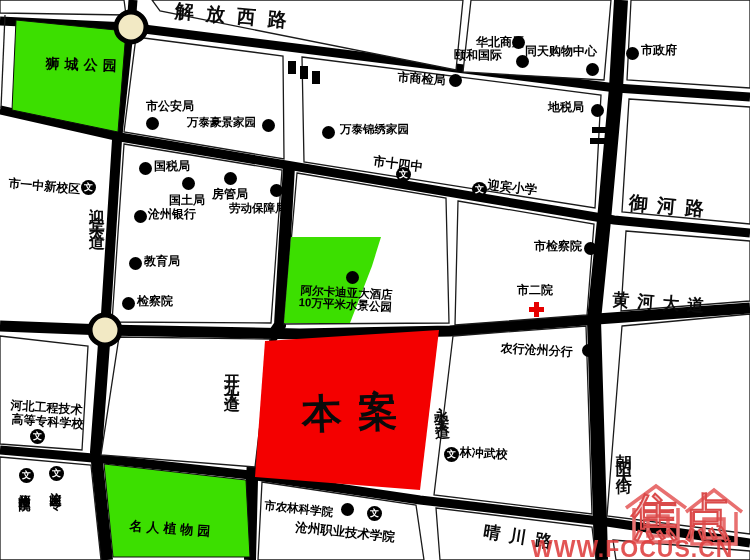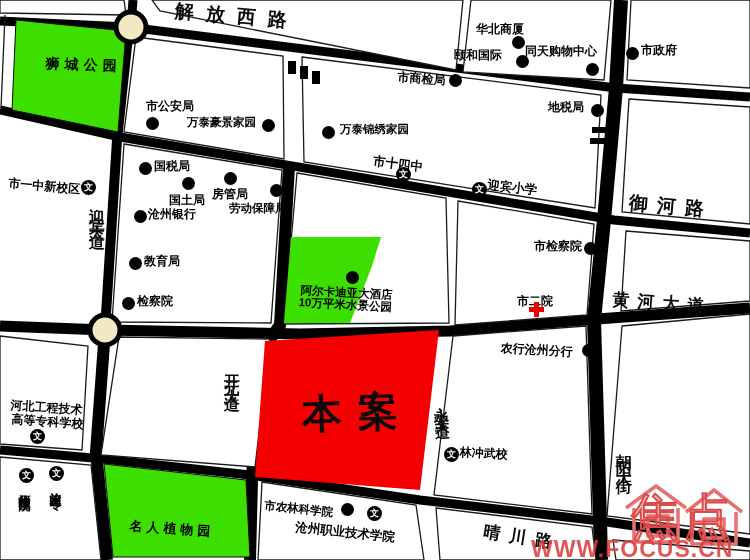--- a/index.html
+++ b/index.html
@@ -111,21 +111,21 @@
   <div class="dot" style="left:262px;top:119px;"></div>
   <div class="lbl" style="left:187px;top:116px;font-size:11.5px;">万泰豪景家园</div>
 
   <div class="dot" style="left:449px;top:74px;"></div>
   <div class="lbl" style="left:398px;top:71px;font-size:12px;transform:rotate(4deg);">市商检局</div>
 
   <div class="dot" style="left:322px;top:126px;"></div>
   <div class="lbl" style="left:340px;top:123px;font-size:11.5px;">万泰锦绣家园</div>
 
   <div class="dot" style="left:512px;top:36px;"></div>
-  <div class="lbl" style="left:476px;top:23px;font-size:12px;">华北商厦</div>
+  <div class="lbl" style="left:476px;top:36px;font-size:12px;">华北商厦</div>
 
   <div class="dot" style="left:516px;top:55px;"></div>
   <div class="lbl" style="left:454px;top:49px;font-size:12px;">颐和国际</div>
 
   <div class="dot" style="left:586px;top:63px;"></div>
   <div class="lbl" style="left:525px;top:45px;font-size:12px;">同天购物中心</div>
 
   <div class="dot" style="left:626px;top:47px;"></div>
   <div class="lbl" style="left:641px;top:44px;font-size:12px;">市政府</div>
 
@@ -155,21 +155,21 @@
 
   <div class="dot" style="left:584px;top:242px;"></div>
   <div class="lbl" style="left:534px;top:240px;font-size:12px;">市检察院</div>
 
   <div class="dot" style="left:582px;top:344px;"></div>
   <div class="lbl" style="left:501px;top:342px;font-size:12px;transform:rotate(3deg);">农行沧州分行</div>
 
   <div class="dot" style="left:341px;top:503px;"></div>
   <div class="lbl" style="left:265px;top:499px;font-size:11.5px;transform:rotate(6deg);">市农林科学院</div>
 
-  <div class="lbl" style="left:517px;top:295px;font-size:12px;">市二院</div>
+  <div class="lbl" style="left:517px;top:284px;font-size:12px;">市二院</div>
   <div class="cross" style="left:529px;top:302px;"></div>
 
   <div class="schoolicon" style="left:81px;top:180px;"><span>文</span></div>
   <div class="lbl" style="left:9px;top:177px;font-size:12px;transform:rotate(5deg);">市一中新校区</div>
 
   <div class="schoolicon" style="left:396px;top:167px;"><span>文</span></div>
   <div class="lbl" style="left:374px;top:155px;font-size:12.5px;transform:rotate(7deg);">市十四中</div>
 
   <div class="schoolicon" style="left:472px;top:182px;"><span>文</span></div>
   <div class="lbl" style="left:488px;top:179px;font-size:12.5px;transform:rotate(6deg);">迎宾小学</div>

